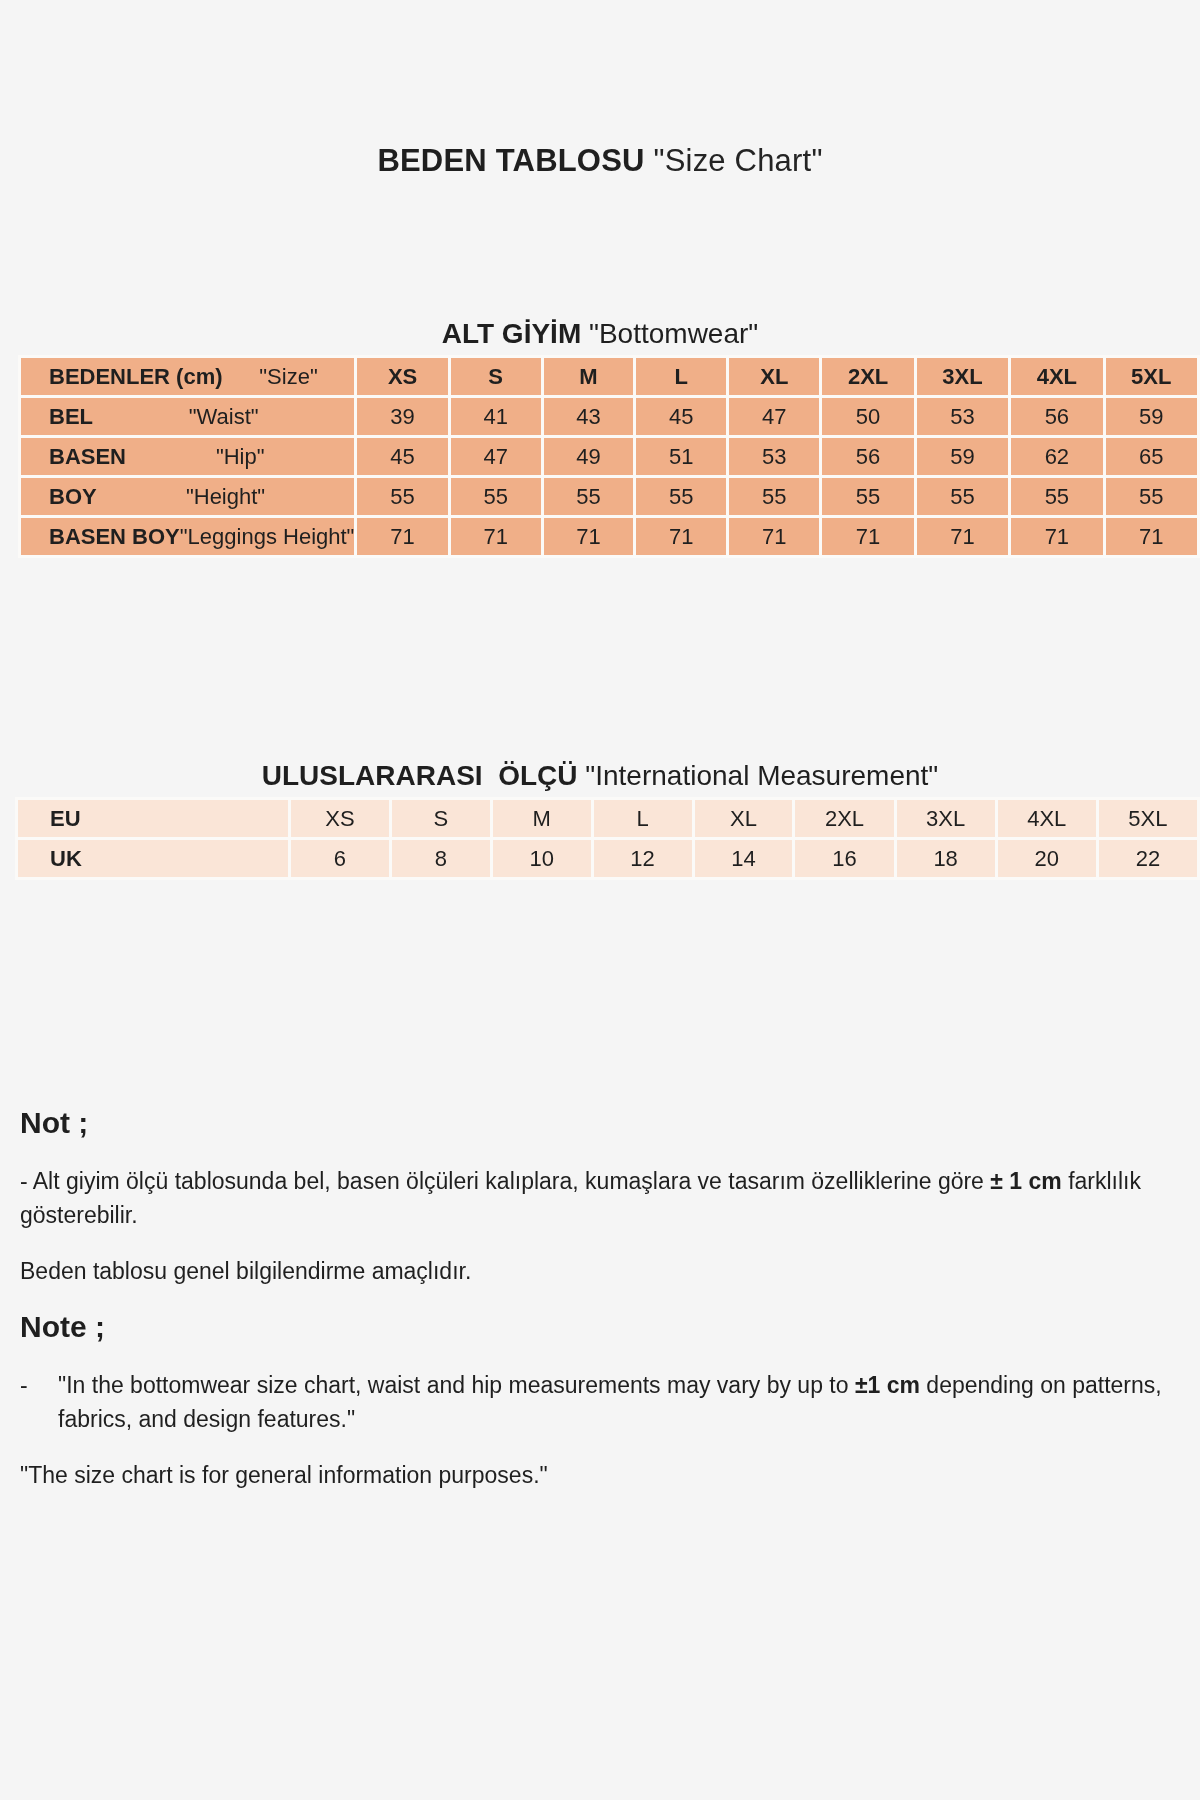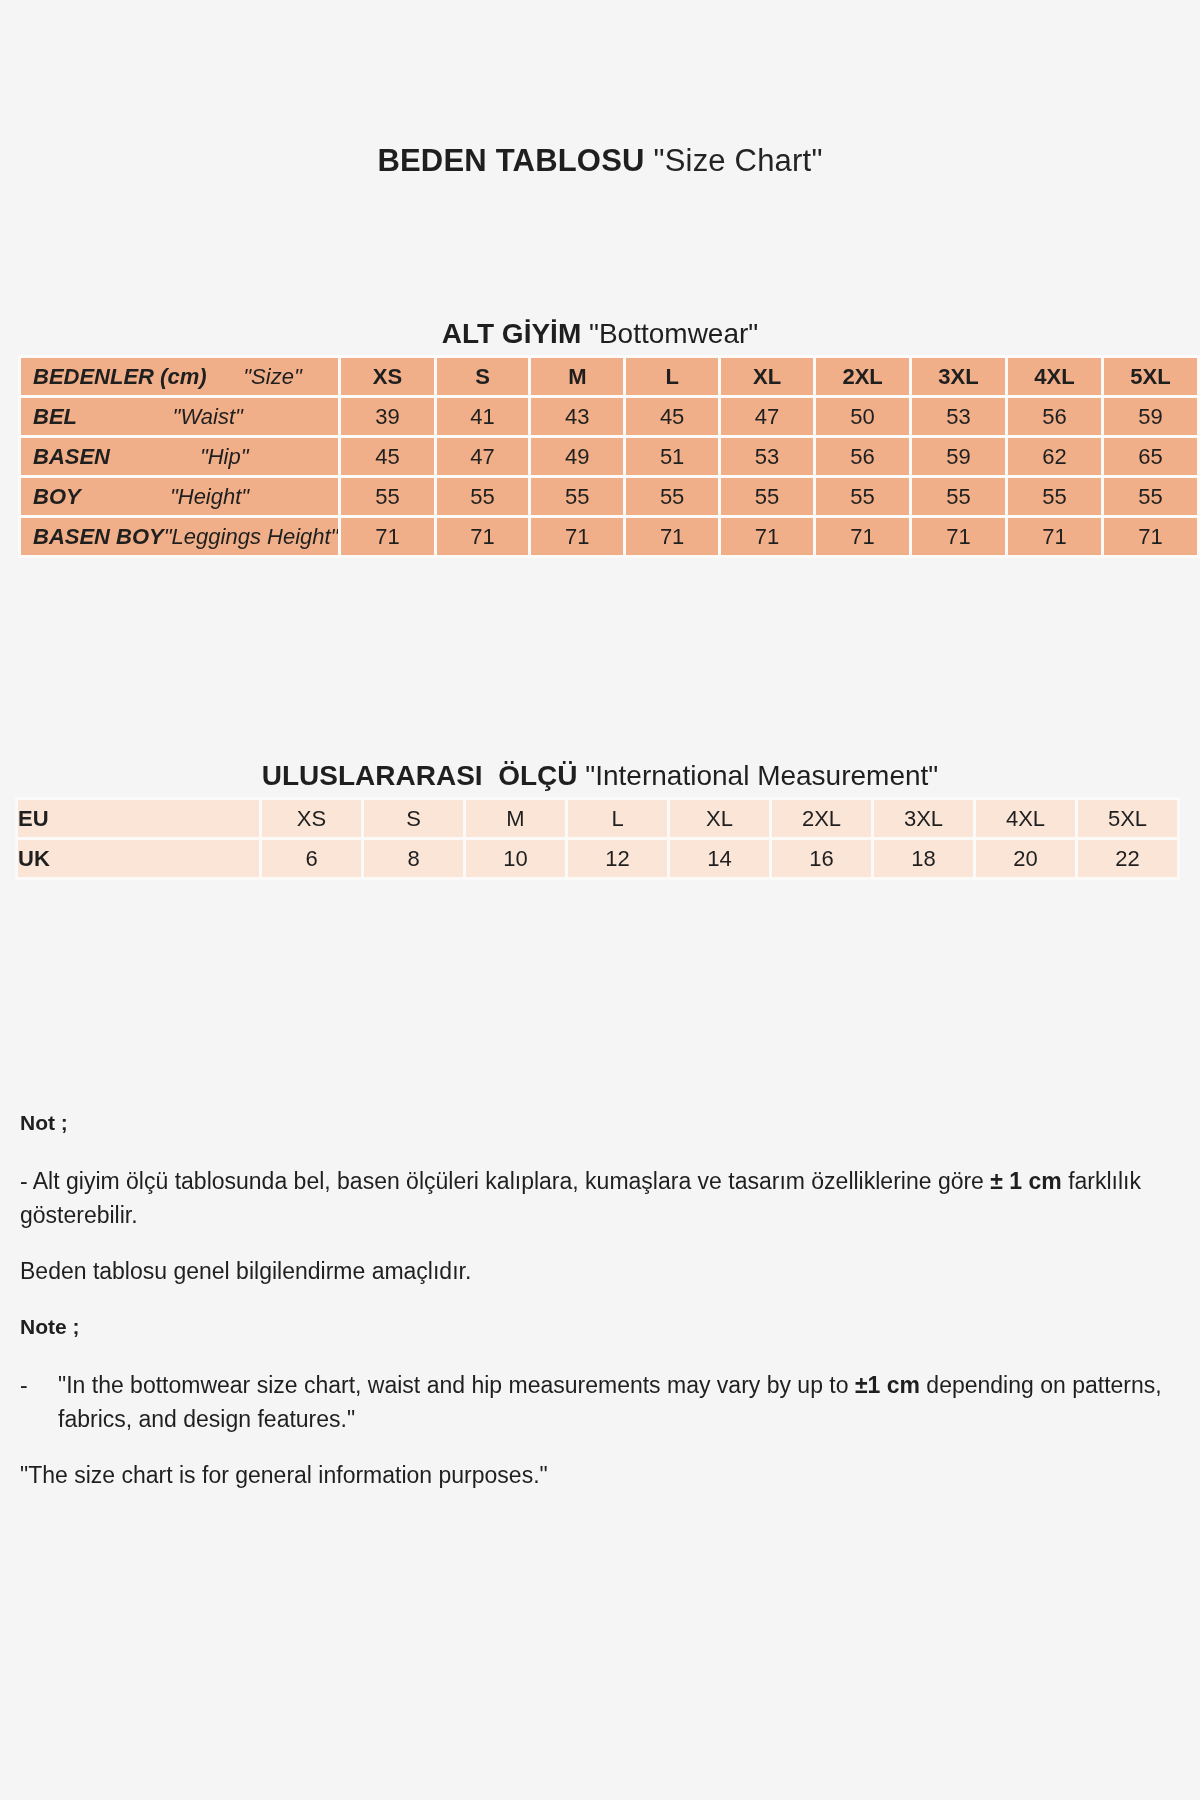--- a/index.html
+++ b/index.html
@@ -53,40 +53,40 @@
   table.t td {
     height: 37px;
     text-align: center;
     vertical-align: middle;
     font-size: 22px;
     padding: 0;
     overflow: hidden;
   }
   .t1 { top: 355px; left: 18px; }
   .t1 td { background: #f0af88; width: 97px; }
-  .t1 td.lbl { width: 243px; padding-left: 12px; text-align: left; font-style: italic; }
+  .t1 td.lbl { width: 243px; padding-left: 28px; text-align: left; }
   .t1 tr.hr td { font-weight: bold; }
   .t2 { top: 797px; left: 15px; }
   .t2 td { background: #fae5d7; width: 99px; }
-  .t2 td.lbl { width: 241px; padding-left: 0; text-align: left; font-weight: bold; }
+  .t2 td.lbl { width: 241px; padding-left: 32px; text-align: left; font-weight: bold; }
 
   .lblw { display: flex; align-items: center; }
   .lblw .bl { font-weight: bold; white-space: pre; }
   .lblw .ql { flex: 1; text-align: center; font-weight: normal; white-space: pre; }
 
   .notes {
     position: absolute;
     top: 1106px;
     left: 20px;
     width: 1150px;
     font-size: 23px;
     line-height: 34px;
   }
   .notes p { margin: 0; }
-  .nh { font-weight: bold; font-size: 21px; margin-bottom: 24px !important; }
+  .nh { font-weight: bold; font-size: 30px; margin-bottom: 24px !important; }
   .np { margin-bottom: 22px !important; }
   .notes .b { font-weight: bold; }
   .hang { display: flex; margin-bottom: 22px; }
   .hang .dash { width: 38px; flex: 0 0 38px; }
   .hang .hp { flex: 1; margin: 0; }
 </style>
 </head>
 <body>
 
 <div class="page">

